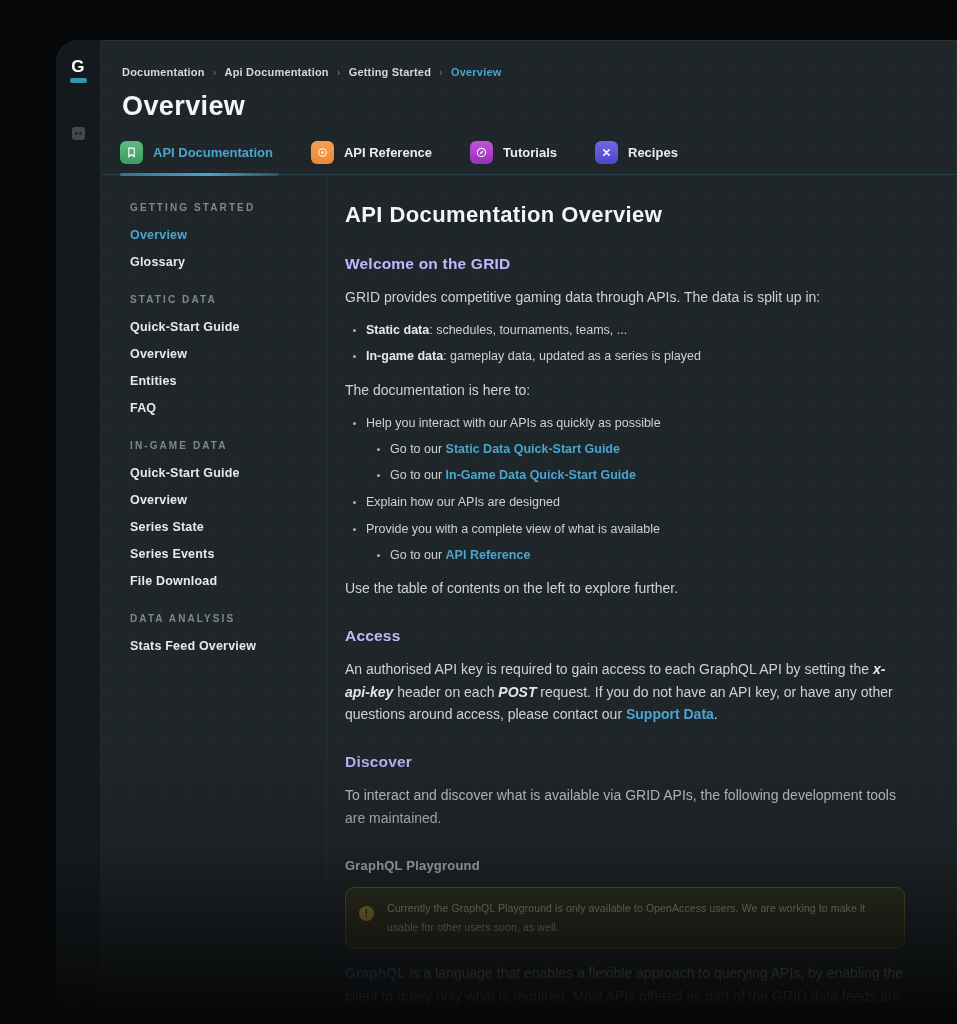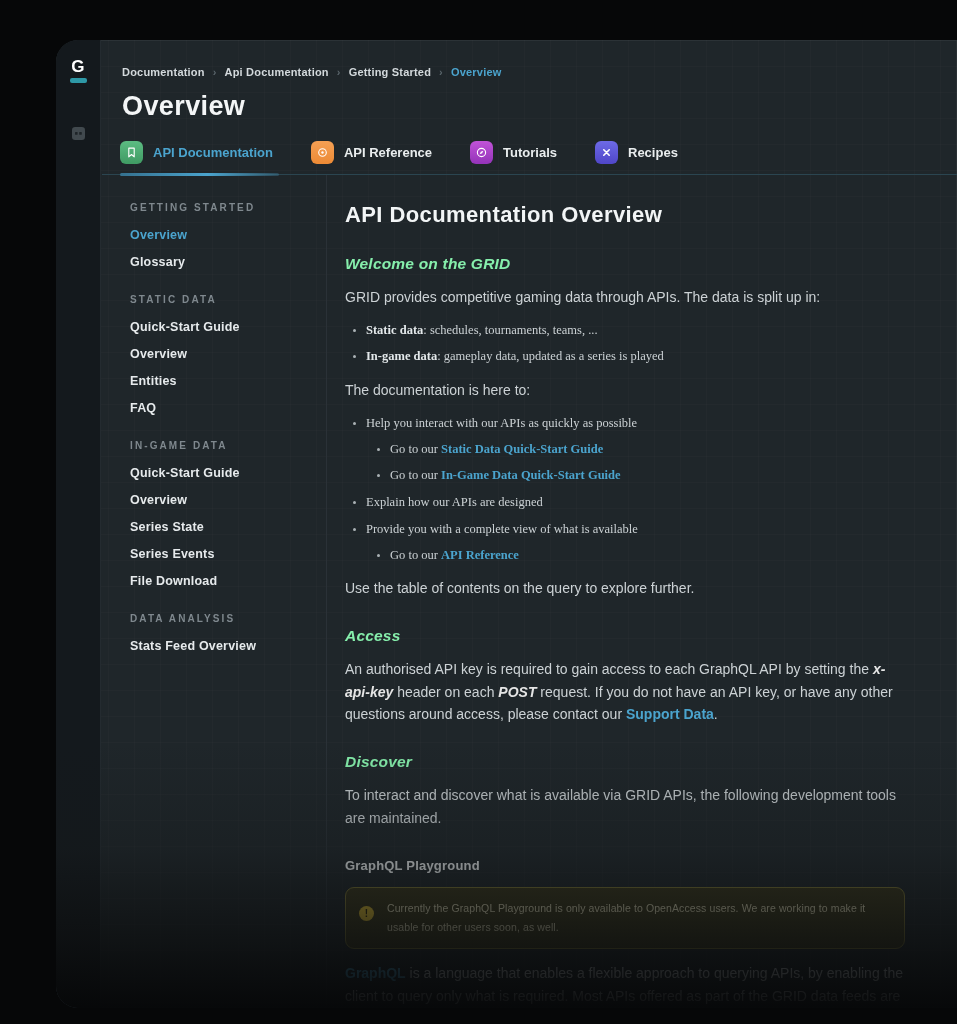--- a/index.html
+++ b/index.html
@@ -70,24 +70,24 @@
     padding:27px 10px 40px 28px;
   }
   .nav-section { margin-bottom:25px; }
   .nav-title { font-size:10px; font-weight:bold; letter-spacing:2.1px; color:#7f888e; margin-bottom:15px; }
   .nav-item { font-size:12.5px; font-weight:bold; color:#e6eaec; margin-bottom:13px; cursor:pointer; letter-spacing:.2px; }
   .nav-item.active { color:#4ba4ce; }
 
   
   .content { padding:27px 0 120px 18px; width:578px; }
   .c-h1 { font-size:22px; font-weight:bold; color:#f2f5f6; margin:0 0 24px; letter-spacing:.4px; }
-  .c-h2 { font-size:15.5px; font-weight:bold; color:#86efac; margin:27px 0 0; letter-spacing:.2px;font-style:italic; }
+  .c-h2 { font-size:15.5px; font-weight:bold; color:#c4b5fd; margin:27px 0 0; letter-spacing:.2px; }
   .c-h3 { font-size:13px; font-weight:bold; color:#e9edee; margin:29px 0 0; letter-spacing:.2px; }
   .c-p { font-size:14px; color:#ccd2d5; line-height:1.62; margin:13px 0 0; }
-  .c-ul { margin:12px 0 0; padding-left:21px; list-style:disc;font-family:Liberation Serif, serif; }
+  .c-ul { margin:12px 0 0; padding-left:21px; list-style:disc; }
   .c-ul .c-ul { margin:7px 0 2px; padding-left:24px; }
   .c-li { font-size:12.5px; color:#ccd2d5; line-height:1.5; margin:0 0 8px; }
   .c-li::marker { color:#aab1b5; font-size:10px; }
   .seg-b { font-weight:bold; color:#e4e9eb; }
   .seg-bi { font-weight:bold; font-style:italic; color:#e5e5e5; }
   .seg-link { color:#4ba4ce; font-weight:bold; cursor:pointer; text-decoration:none; }
 
   .callout {
     margin:14px 0 0; display:flex; gap:13px; align-items:flex-start;
     background:#39371d; border:1px solid #7a7435; border-radius:9px;
@@ -219,21 +219,21 @@
           <ul class="c-ul">
             <li class="c-li"><span>Help you interact with our APIs as quickly as possible</span><ul class="c-ul">
                 <li class="c-li"><span>Go to our </span><a class="seg-link">Static Data Quick-Start Guide</a></li>
                 <li class="c-li"><span>Go to our </span><a class="seg-link">In-Game Data Quick-Start Guide</a></li>
               </ul></li>
             <li class="c-li"><span>Explain how our APIs are designed</span></li>
             <li class="c-li"><span>Provide you with a complete view of what is available</span><ul class="c-ul">
                 <li class="c-li"><span>Go to our </span><a class="seg-link">API Reference</a></li>
               </ul></li>
           </ul>
-          <p class="c-p"><span>Use the table of contents on the query to explore further.</span></p>
+          <p class="c-p"><span>Use the table of contents on the left to explore further.</span></p>
           <h2 class="c-h2">Access</h2>
           <p class="c-p"><span>An authorised API key is required to gain access to each GraphQL API by setting the </span><span class="seg-bi">x-api-key</span><span> header on each </span><span class="seg-bi">POST</span><span> request. If you do not have an API key, or have any other questions around access, please contact our </span><a class="seg-link">Support Data</a><span>.</span></p>
           <h2 class="c-h2">Discover</h2>
           <p class="c-p"><span>To interact and discover what is available via GRID APIs, the following development tools are maintained.</span></p>
           <h3 class="c-h3">GraphQL Playground</h3>
           <div class="callout">
             <span class="callout-icon">!</span>
             <span class="callout-text">Currently the GraphQL Playground is only available to OpenAccess users. We are working to make it usable for other users soon, as well.</span>
           </div>
           <p class="c-p"><a class="seg-link">GraphQL</a><span> is a language that enables a flexible approach to querying APIs, by enabling the client to query only what is required. Most APIs offered as part of the GRID data feeds are queryable with GraphQL.</span></p>

